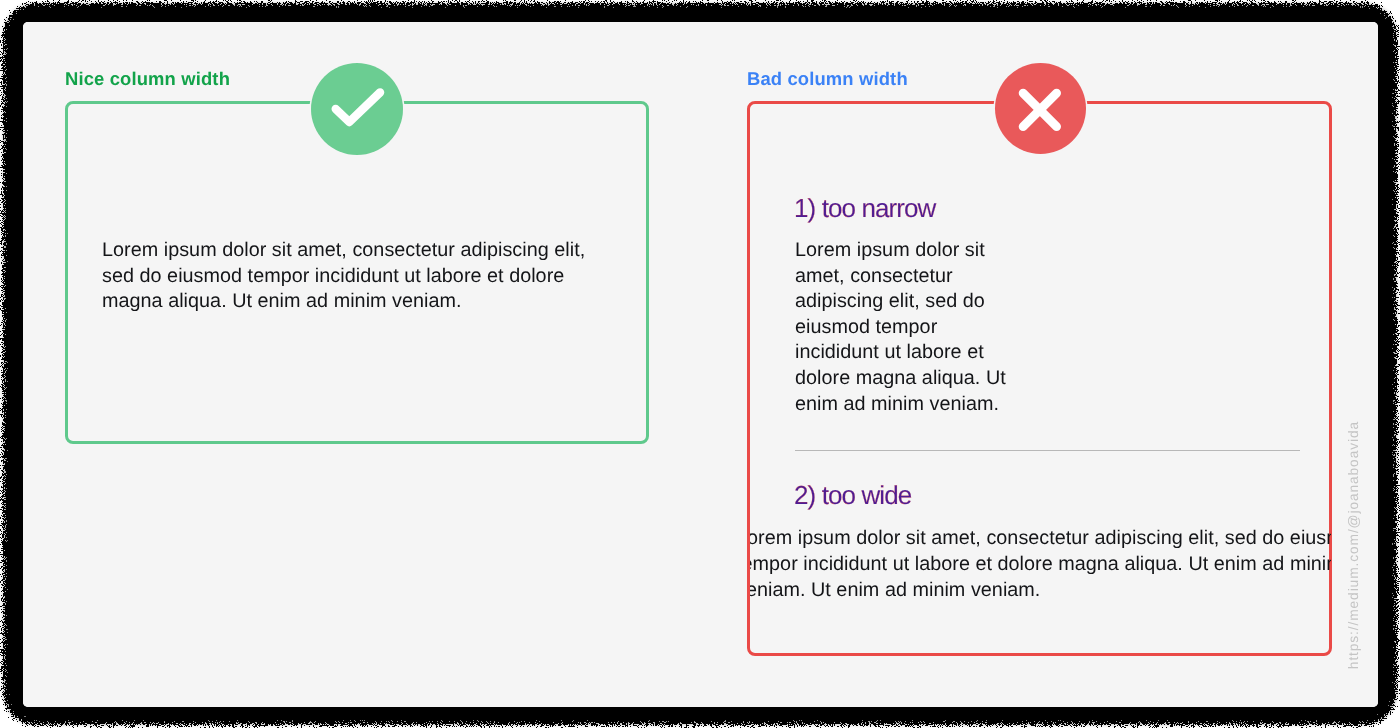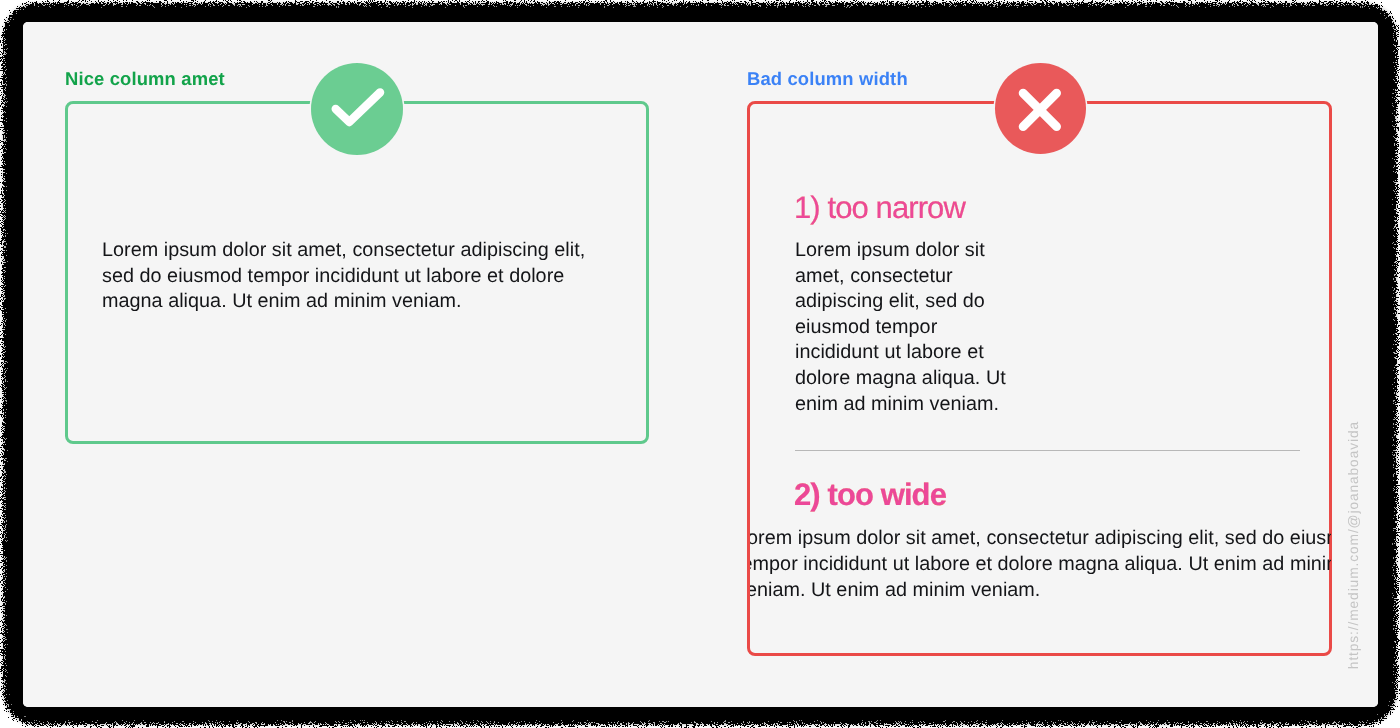--- a/index.html
+++ b/index.html
@@ -23,25 +23,25 @@
   .box-bad{left:747px;top:101px;width:585px;height:555px;border:3px solid #ea4a47;}
 
   .badge{position:absolute;border-radius:50%;}
   .badge svg{position:absolute;left:0;top:0;}
   .badge-good{left:311px;top:63px;width:92px;height:92px;background:#6bcd92;box-shadow:0 0 0 1.5px #f5f5f5;}
   .badge-bad{left:995px;top:63px;width:91px;height:91px;background:#e9595a;box-shadow:0 0 0 1.5px #f5f5f5;}
 
   .p{position:absolute;color:#141518;transform:translateZ(0);font-size:19.8px;line-height:25.6px;letter-spacing:0.03px;}
   .p-good{left:102px;top:238px;width:502px;}
 
-  .h2{position:absolute;transform:translateZ(0);color:#ec4899;font-size:31px;line-height:34px;
+  .h2{position:absolute;transform:translateZ(0);color:#4c1d95;font-size:26px;line-height:34px;
       white-space:nowrap;letter-spacing:-0.9px;
       -webkit-text-stroke:0.2px #ea4a47;}
   .h-narrow{left:794px;top:191px;}
-  .h-wide{left:794px;top:478px;font-weight:bold;}
+  .h-wide{left:794px;top:478px;}
 
   .p-narrow{left:795px;top:238px;width:214px;}
 
   .divider{position:absolute;left:795px;top:450px;width:505px;height:1px;background:#b8b8b8;}
 
   .wideclip{position:absolute;left:750px;top:525px;width:581px;height:92px;overflow:hidden;}
   .p-wide{position:absolute;left:-14px;top:0;width:660px;color:#141518;transform:translateZ(0);
           font-size:19.8px;line-height:26.2px;letter-spacing:0.03px;}
 
   .watermark{position:absolute;left:1346px;top:421px;color:#c4c4c4;font-size:13.8px;
@@ -96,21 +96,21 @@
         <rect x="8" y="8" width="1384" height="712" rx="32" fill="#000000"></rect>
       </g>
       <g filter="url(#dz2)">
         <rect x="1" y="1" width="1398" height="726" rx="34" fill="#000000"></rect>
       </g>
     </g>
   </svg>
 
   <div class="card"></div>
 
-  <div class="label lbl-good">Nice column amet</div>
+  <div class="label lbl-good">Nice column width</div>
   <div class="label lbl-bad">Bad column width</div>
 
   <div class="box box-good"></div>
   <div class="box box-bad"></div>
 
   <div class="badge badge-good">
     <svg width="92" height="92" viewBox="0 0 92 92">
       <path d="M24.7 46.0 L38.3 59.0 L69.1 29.4" fill="none" stroke="#ffffff" stroke-width="8.4" stroke-linecap="round" stroke-linejoin="round"></path>
     </svg>
   </div>

